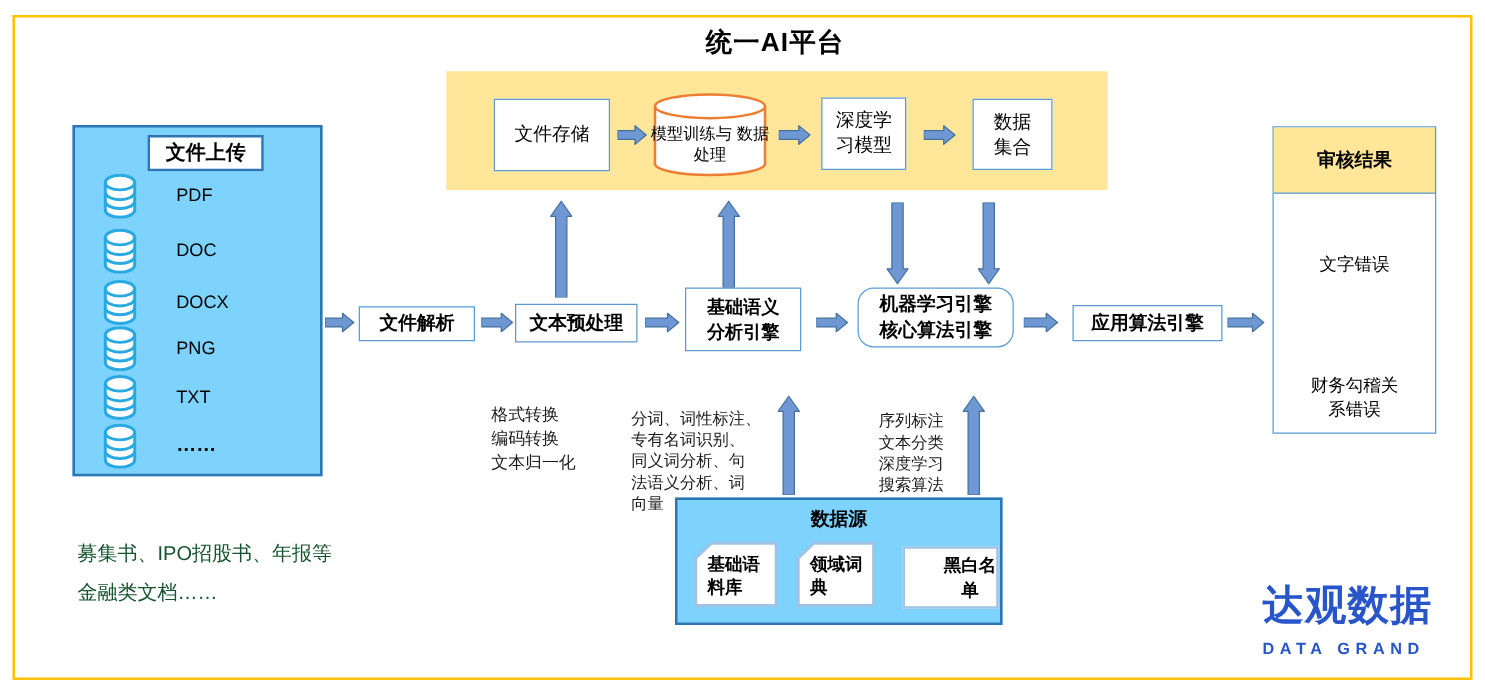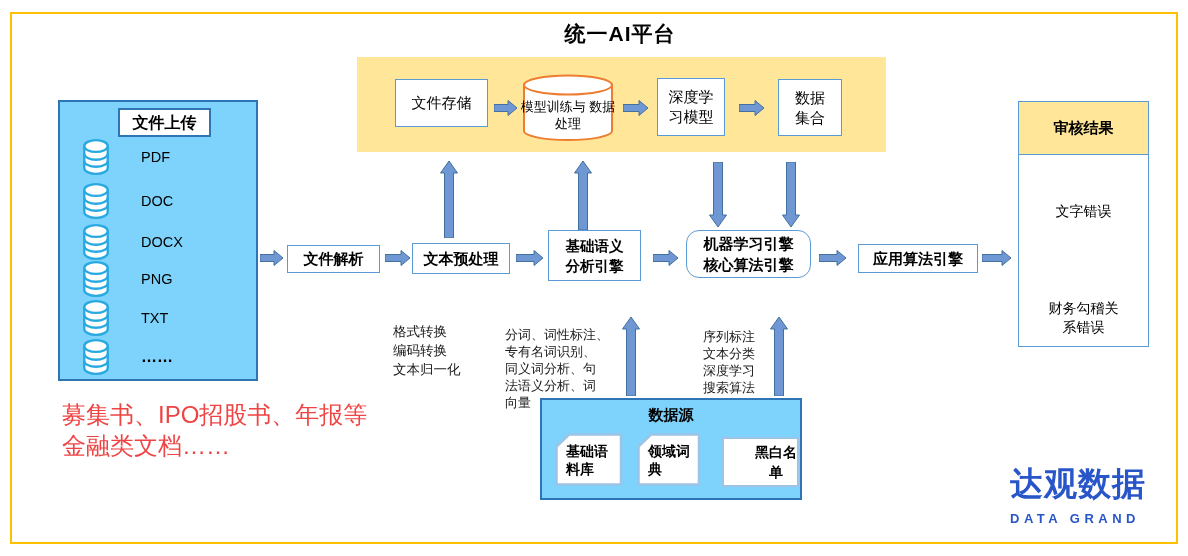--- a/index.html
+++ b/index.html
@@ -18,37 +18,37 @@
   .panel{position:absolute;background:#7dd3fc;border:2px solid #2E75B6;box-sizing:border-box;text-decoration:underline;}
   .arrow{position:absolute;line-height:0;}
   .note{position:absolute;font-size:13px;line-height:17px;color:#1a1a1a;margin-top:32px;}
   .note .ln{display:block;}
   .cyl-text{position:absolute;left:0;right:0;top:24px;text-align:center;font-size:13px;line-height:17px;}
   .up-row{position:absolute;left:17px;display:flex;align-items:center;gap:26px;height:38px;}
   .up-label{font-size:14.5px;}
   .result-item{position:absolute;left:0;width:100%;text-align:center;font-size:14px;line-height:19px;}
   .result-item .inner{width:76px;margin:0 auto;}
   .card-text{position:absolute;left:11px;top:9px;font-size:14px;font-weight:bold;line-height:18px;text-align:left;}
-  .caption{position:absolute;left:62px;top:399px;font-size:24px;line-height:31px;color:#ef4444;}
+  .caption{position:absolute;left:62px;top:428px;font-size:16px;line-height:31px;color:#14532d;}
   .logo{position:absolute;left:1010px;top:462px;width:160px;text-align:left;color:#2856C9;}
   .logo-cn{font-size:33px;font-weight:bold;letter-spacing:1px;}
   .logo-en{font-size:13px;font-weight:bold;letter-spacing:4.5px;margin-top:4px;}
 </style>
 </head>
 <body>
 
 <div id="canvas">
 
   <div class="frame"></div>
 
   <div class="title">统一AI平台</div>
 
   <div class="banner"></div>
 
-  <div class="box" style="left:395px;top:79px;width:93px;height:48px;">
+  <div class="box" style="left:395px;top:79px;width:93px;height:58px;">
     <span class="ln">文件存储</span>
   </div>
 
   <div class="abs" style="left:520px;top:74px;width:96px;height:69px;">
     <svg width="96" height="69" viewBox="0 0 96 69">
       <path d="M4 11 v46 a44 9 0 0 0 88 0 v-46" fill="#fff" stroke="#ED7D31" stroke-width="2"></path>
       <ellipse cx="48" cy="11" rx="44" ry="9.5" fill="#fff" stroke="#ED7D31" stroke-width="2"></ellipse>
     </svg>
     <div class="cyl-text">
       <span class="ln">模型训练与</span>

